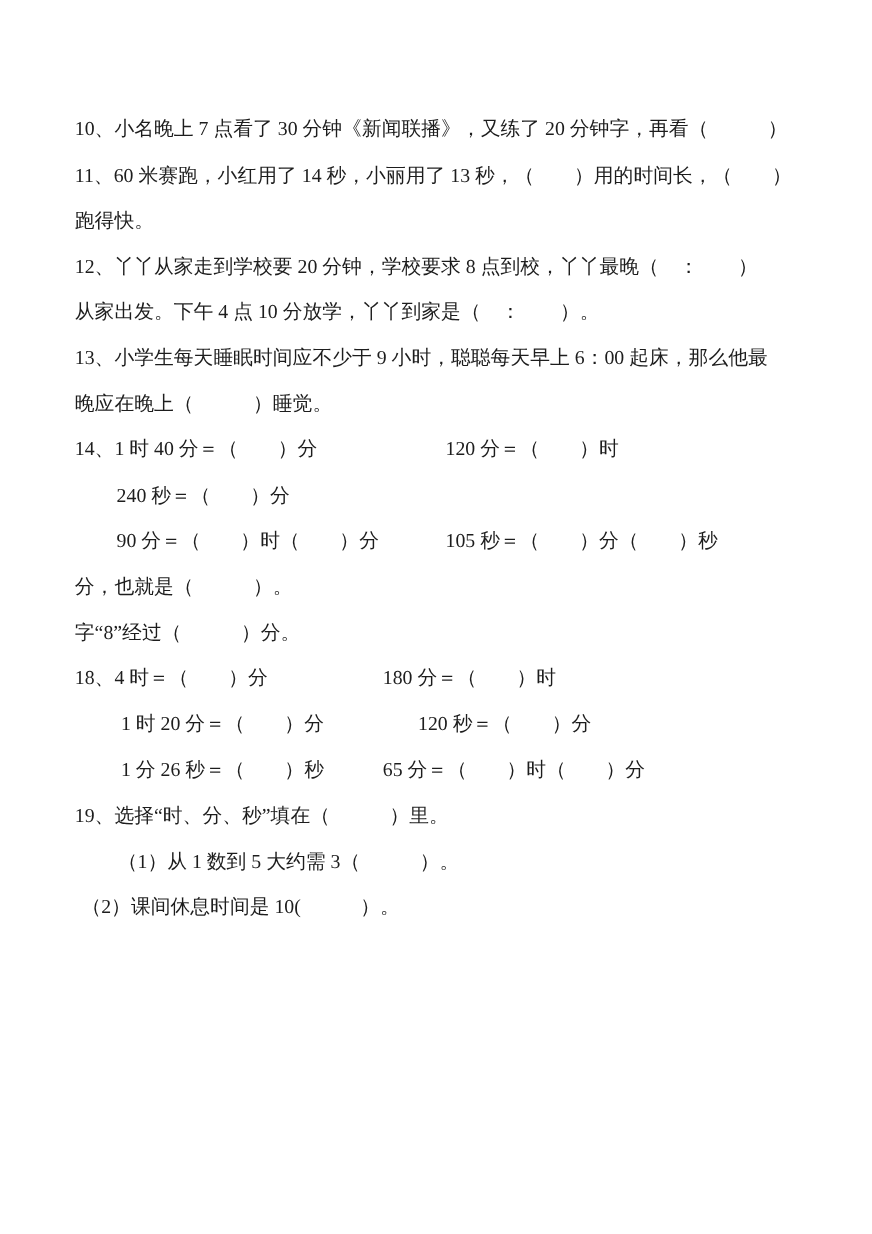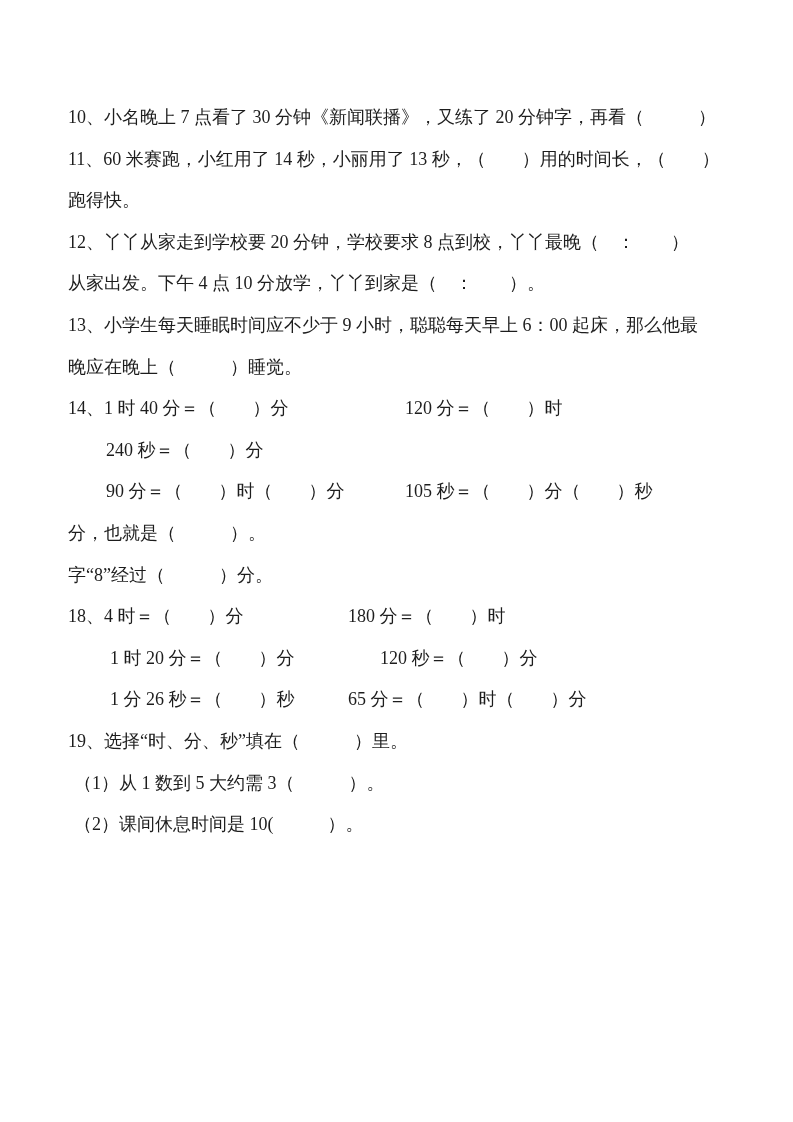--- a/index.html
+++ b/index.html
@@ -52,16 +52,16 @@
       <div class="line"><span class="seg">晚应在晚上（　　　）睡觉。</span></div>
       <div class="line"><span class="seg">14、1 时 40 分＝（　　）分</span><span class="seg abs" style="left: 337px;">120 分＝（　　）时</span></div>
       <div class="line" style="padding-left: 38px;"><span class="seg">240 秒＝（　　）分</span></div>
       <div class="line" style="padding-left: 38px;"><span class="seg">90 分＝（　　）时（　　）分</span><span class="seg abs" style="left: 337px;">105 秒＝（　　）分（　　）秒</span></div>
       <div class="line"><span class="seg">分，也就是（　　　）。</span></div>
       <div class="line"><span class="seg">字“8”经过（　　　）分。</span></div>
       <div class="line"><span class="seg">18、4 时＝（　　）分</span><span class="seg abs" style="left: 280px;">180 分＝（　　）时</span></div>
       <div class="line" style="padding-left: 42px;"><span class="seg">1 时 20 分＝（　　）分</span><span class="seg abs" style="left: 280px; margin-left: 32px;">120 秒＝（　　）分</span></div>
       <div class="line" style="padding-left: 42px;"><span class="seg">1 分 26 秒＝（　　）秒</span><span class="seg abs" style="left: 280px;">65 分＝（　　）时（　　）分</span></div>
       <div class="line"><span class="seg">19、选择“时、分、秒”填在（　　　）里。</span></div>
-      <div class="line" style="padding-left: 6px;"><span class="seg">（1）从 1 数到 5 大约需 3（　　　）。</span></div>
+      <div class="line" style="padding-left: 6px; margin-left: 33px;"><span class="seg">（1）从 1 数到 5 大约需 3（　　　）。</span></div>
       <div class="line" style="padding-left: 6px;"><span class="seg">（2）课间休息时间是 10(　　　）。</span></div>
     </div>
 </div>
 
 </body></html>

